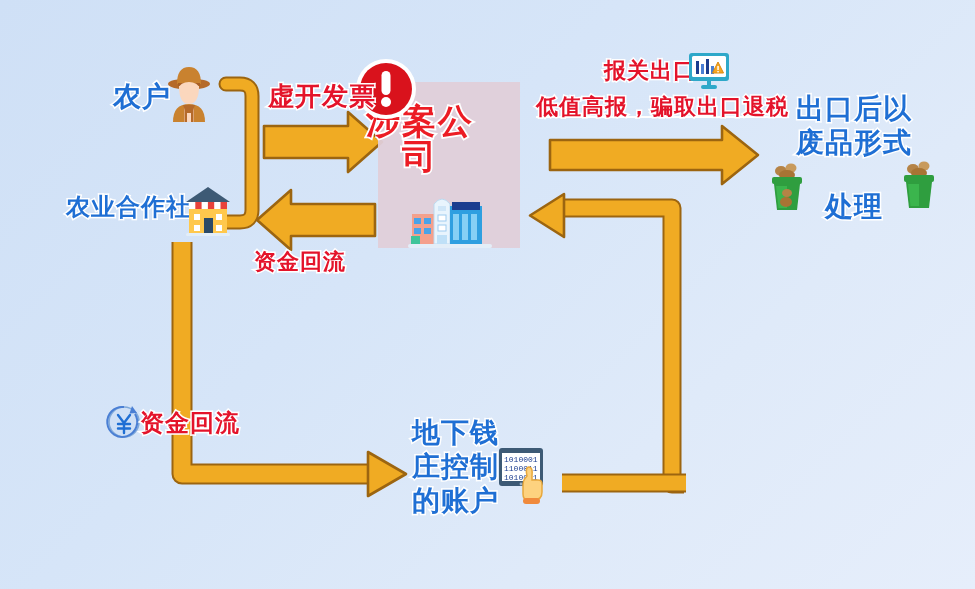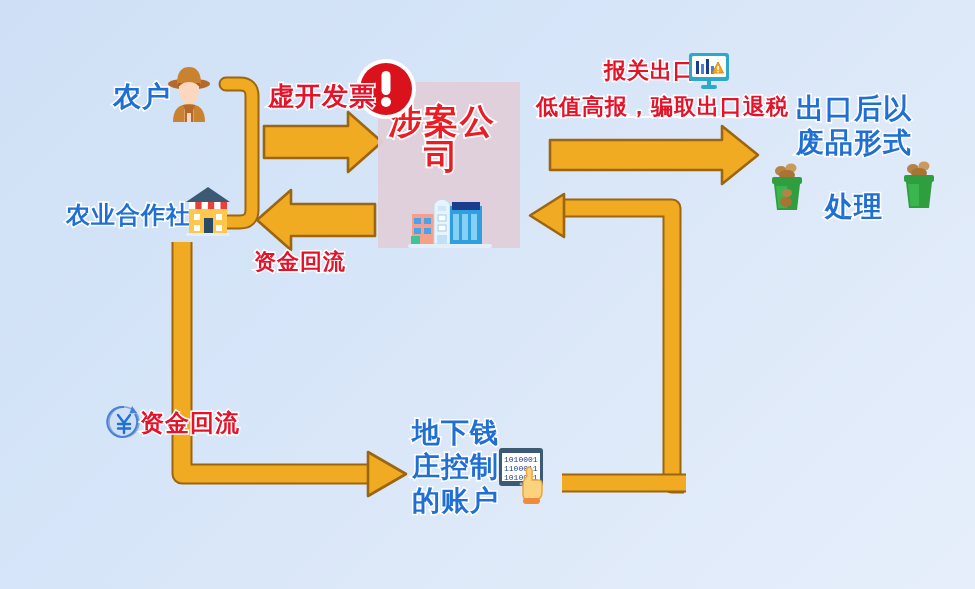--- a/index.html
+++ b/index.html
@@ -102,21 +102,21 @@
   <div class="abs arrow" style="left:170px; top:236px;">
     <svg width="250" height="260" viewBox="0 0 250 260">
       <path d="M12 6 V238 H200" fill="none" stroke="#9c6510" stroke-width="21" stroke-linejoin="round"></path>
       <path d="M12 6 V238 H200" fill="none" stroke="#f0ab23" stroke-width="17" stroke-linejoin="round"></path>
       <path d="M198 216 L236 238 L198 260 Z" fill="#f0ab23" stroke="#9c6510" stroke-width="2.6" stroke-linejoin="round"></path>
     </svg>
   </div>
 
   <div class="abs" id="company-box" style="left:378px; top:82px; width:142px; height:166px;"></div>
 
-  <div class="abs" id="company-title" style="left:384px; top:104px; width:116px; font-size:34px;">
+  <div class="abs" id="company-title" style="left:362px; top:104px; width:116px; font-size:34px;">
     <div>涉案公司</div>
   </div>
 
   <div class="abs" style="left:408px; top:188px;">
     <svg width="84" height="62" viewBox="0 0 84 62">
       <rect x="4" y="26" width="22" height="30" fill="#f4a08c"></rect>
       <rect x="6" y="30" width="7" height="6" fill="#4aa3e8"></rect>
       <rect x="16" y="30" width="7" height="6" fill="#4aa3e8"></rect>
       <rect x="6" y="40" width="7" height="6" fill="#4aa3e8"></rect>
       <rect x="16" y="40" width="7" height="6" fill="#4aa3e8"></rect>
@@ -154,21 +154,21 @@
       <path d="M14 24 Q14 42 24 42 Q34 42 34 24 Z" fill="#fbd7bd"></path>
       <ellipse cx="24" cy="26" rx="10" ry="6" fill="#fbd7bd"></ellipse>
       <path d="M8 60 Q8 42 24 42 Q40 42 40 60 Z" fill="#c9822f"></path>
       <path d="M19 43 h10 v17 h-10 Z" fill="#fbd7bd"></path>
       <path d="M18 43 l3 8 h6 l3 -8 Z" fill="#b56a2a"></path>
       <rect x="19.5" y="44" width="2.5" height="16" fill="#b56a2a"></rect>
       <rect x="26" y="44" width="2.5" height="16" fill="#b56a2a"></rect>
     </svg>
   </div>
 
-  <div class="abs lbl-blue" style="left:66px; top:192px; font-size:24px;margin-top:8px;">农业合作社</div>
+  <div class="abs lbl-blue" style="left:66px; top:192px; font-size:24px;">农业合作社</div>
 
   <div class="abs" style="left:182px; top:184px;">
     <svg width="52" height="52" viewBox="0 0 52 52">
       <path d="M4 18 L26 3 L48 18 Z" fill="#3d5a75"></path>
       <rect x="7" y="18" width="38" height="7" fill="#e8413a"></rect>
       <rect x="7" y="18" width="6.3" height="7" fill="#ffffff"></rect>
       <rect x="19.6" y="18" width="6.3" height="7" fill="#ffffff"></rect>
       <rect x="32.2" y="18" width="6.3" height="7" fill="#ffffff"></rect>
       <rect x="7" y="25" width="38" height="25" fill="#ffc84d"></rect>
       <rect x="12" y="30" width="6" height="6" fill="#ffffff"></rect>

